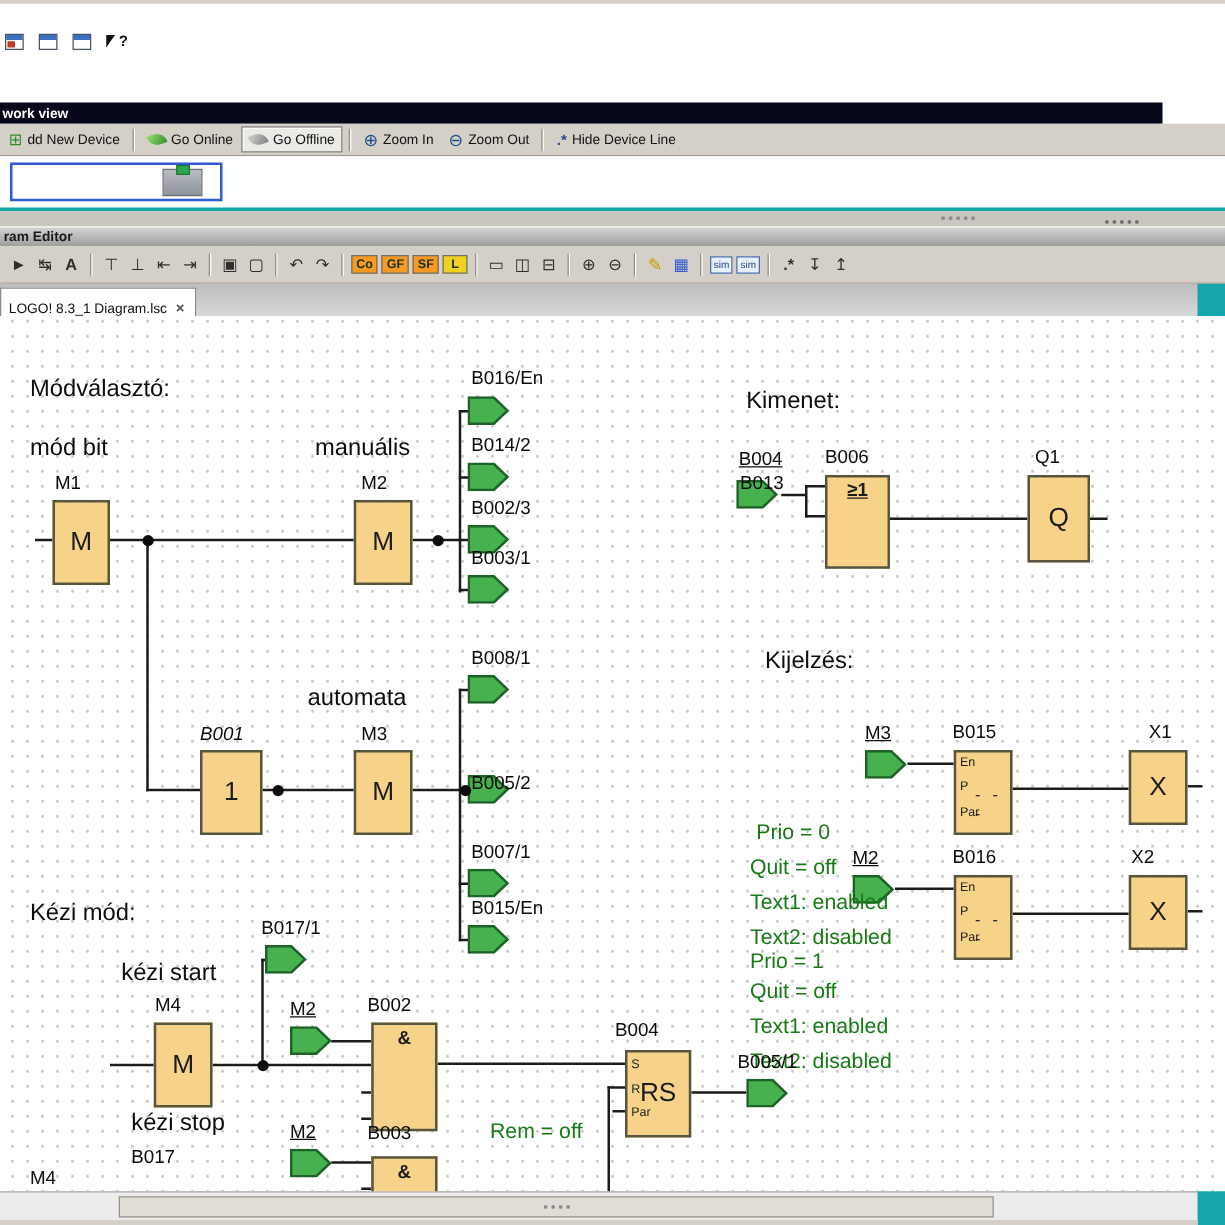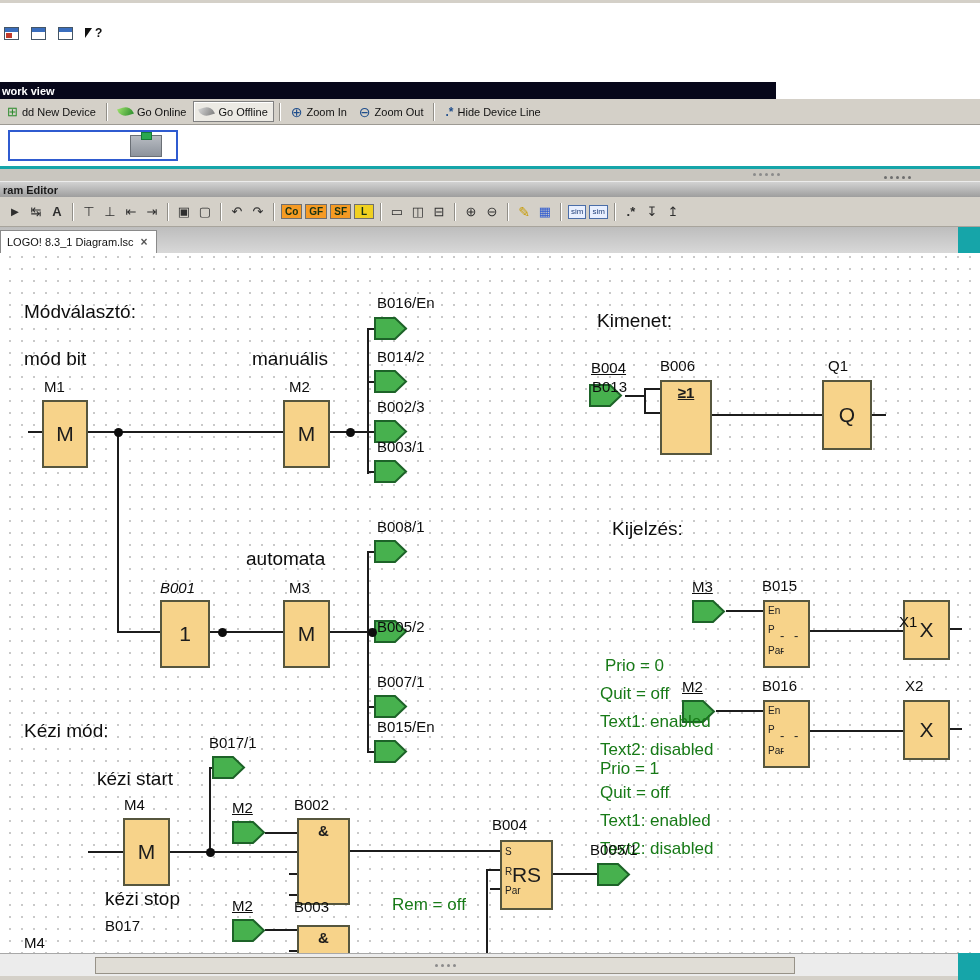--- a/index.html
+++ b/index.html
@@ -10,21 +10,21 @@
   
   #top{position:absolute;left:0;top:0;width:980px;height:82px;background:#fff;border-top:3px solid #d4d0c8}
   #topicons{display:flex;align-items:center;gap:12px;padding:22px 0 0 4px}
   .ticon{height:16px;display:flex;align-items:center;justify-content:center}
   .winic{width:15px;height:13px;border:1px solid #445566;background:linear-gradient(#3a6ebe 0 4px,#fff 4px);position:relative}
   .winic.red::after{content:"";position:absolute;left:1px;bottom:1px;width:6px;height:5px;background:#c0392b}
   .helpic{font-weight:bold;font-size:12px;color:#111;gap:2px}
   .tri{display:inline-block;width:0;height:0;border-top:10px solid #111;border-right:7px solid transparent;margin-right:1px}
 
   
-  #netbar{position:absolute;top:82px;left:0;width:776px;height:17px;background:#07071a;color:#fff;font-size:11px;font-weight:bold;display:flex;align-items:center;padding-left:2px}
+  #netbar{position:absolute;top:82px;left:0;width:930px;height:17px;background:#07071a;color:#fff;font-size:11px;font-weight:bold;display:flex;align-items:center;padding-left:2px}
   #nettools{position:absolute;top:99px;left:0;width:980px;height:26px;background:#d4d0c8;border-bottom:1px solid #9d9a93;display:flex;align-items:center}
   #netbtns{display:flex;align-items:center;gap:2px;padding-left:2px}
   .nbtn{display:flex;align-items:center;gap:4px;font-size:11px;color:#111;padding:2px 5px;height:21px;white-space:nowrap}
   .nbtn.active{border:1px solid #808080;background:#eceae4;box-shadow:inset 1px 1px 0 #fff}
   .vsep{width:2px;height:18px;border-left:1px solid #928f88;border-right:1px solid #fff;margin:0 3px}
   .nicon{display:inline-flex;align-items:center;justify-content:center;font-size:13px}
   .nicon.zoom-mag{color:#1f4e8c;font-size:14px}
   .nicon.hide-line{color:#1f4e8c;font-weight:bold;font-size:12px}
   .nicon.add-device{color:#2c8c2c}
   .nicon.swoosh-green{width:15px;height:9px;background:linear-gradient(135deg,#9be06a,#2d8f2d);border-radius:0 9px 0 9px;transform:rotate(-18deg)}
@@ -47,21 +47,21 @@
   .dicon{min-width:18px;height:20px;display:flex;align-items:center;justify-content:center;font-size:13px;color:#2e2e2e}
   .dicon.bold{font-weight:bold}
   .dicon.pen{color:#c79a00;font-size:14px}
   .dicon.blue{color:#2f5bd0}
   .cat{font-size:10px;font-weight:bold;border:1px solid #6f6f6f;padding:0 3px;height:15px;min-width:20px;color:#163214}
   .cat.orange{background:var(--orange-button)}
   .cat.yellow{background:var(--yellow-button)}
   .simb{font-size:8px;border:1px solid #4a6da8;background:#e8efff;color:#27457c;height:14px;min-width:18px;padding:1px 2px}
 
   #tabrow{position:absolute;top:227px;left:0;width:980px;height:26px;background:linear-gradient(#bdbdbd,#d8d8d8)}
-  #tab{position:absolute;left:0;top:3px;height:23px;background:#fff;border:1px solid #8a8a8a;border-bottom:none;display:flex;align-items:center;gap:7px;padding:0 8px 0 6px;font-size:11px;color:#111;white-space:nowrap}
+  #tab{position:absolute;left:0;top:3px;height:23px;background:#fff;border:1px solid #8a8a8a;border-bottom:none;display:flex;align-items:flex-end;gap:7px;padding:0 8px 0 6px;font-size:11px;color:#111;white-space:nowrap}
   #tabclose{color:#555;font-size:12px;font-weight:bold}
   #tealtab{position:absolute;top:227px;left:958px;width:22px;height:26px;background:var(--accent-teal)}
 
   
   #canvas{position:absolute;top:253px;left:0;width:980px;height:700px;background:#fff;overflow:hidden;
     background-image:radial-gradient(circle,#c9c9c9 1px,rgba(0,0,0,0) 1.3px);background-size:12px 12px;background-position:4px 10px}
   .wire{position:absolute;background:var(--wire);z-index:1}
   .blk{position:absolute;background:var(--block-fill);border:2px solid var(--block-border);display:flex;align-items:center;justify-content:center;z-index:2}
   .blk .sym{font-size:21px;color:#1c1c1c}
   .blk .sym.top{position:absolute;top:2px;left:0;right:0;text-align:center;font-size:15px;font-weight:bold}
@@ -378,21 +378,21 @@
       <div class="clabel" style="position: absolute; left: 289px; top: 326px;">M3</div>
       <div class="clabel" style="position: absolute; left: 124px; top: 543px;">M4</div>
       <div class="clabel" style="position: absolute; left: 294px; top: 543px;">B002</div>
       <div class="clabel" style="position: absolute; left: 294px; top: 645px;">B003</div>
       <div class="clabel" style="position: absolute; left: 492px; top: 563px;">B004</div>
       <div class="clabel u" style="position: absolute; left: 591px; top: 106px;">B004</div>
       <div class="clabel" style="position: absolute; left: 592px; top: 125px;">B013</div>
       <div class="clabel" style="position: absolute; left: 660px; top: 104px;">B006</div>
       <div class="clabel" style="position: absolute; left: 828px; top: 104px;">Q1</div>
       <div class="clabel" style="position: absolute; left: 762px; top: 324px;">B015</div>
-      <div class="clabel" style="position: absolute; left: 899px; top: 324px; margin-top: 36px;">X1</div>
+      <div class="clabel" style="position: absolute; left: 919px; top: 324px;">X1</div>
       <div class="clabel" style="position: absolute; left: 762px; top: 424px;">B016</div>
       <div class="clabel" style="position: absolute; left: 905px; top: 424px;">X2</div>
       <div class="clabel" style="position: absolute; left: 105px; top: 664px;">B017</div>
       <div class="clabel" style="position: absolute; left: 24px; top: 681px;">M4</div>
       <div class="clabel" style="position: absolute; left: 377px; top: 41px;">B016/En</div>
       <div class="clabel" style="position: absolute; left: 377px; top: 95px; text-align: right;">B014/2</div>
       <div class="clabel" style="position: absolute; left: 377px; top: 145px;">B002/3</div>
       <div class="clabel" style="position: absolute; left: 377px; top: 185px;">B003/1</div>
       <div class="clabel" style="position: absolute; left: 377px; top: 265px;">B008/1</div>
       <div class="clabel" style="position: absolute; left: 377px; top: 345px; margin-top: 20px;">B005/2</div>

